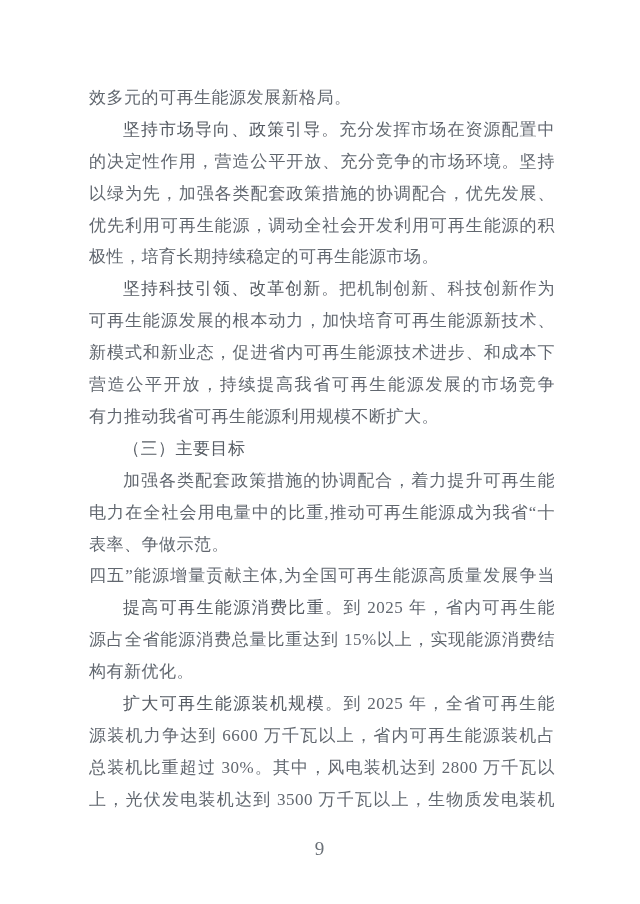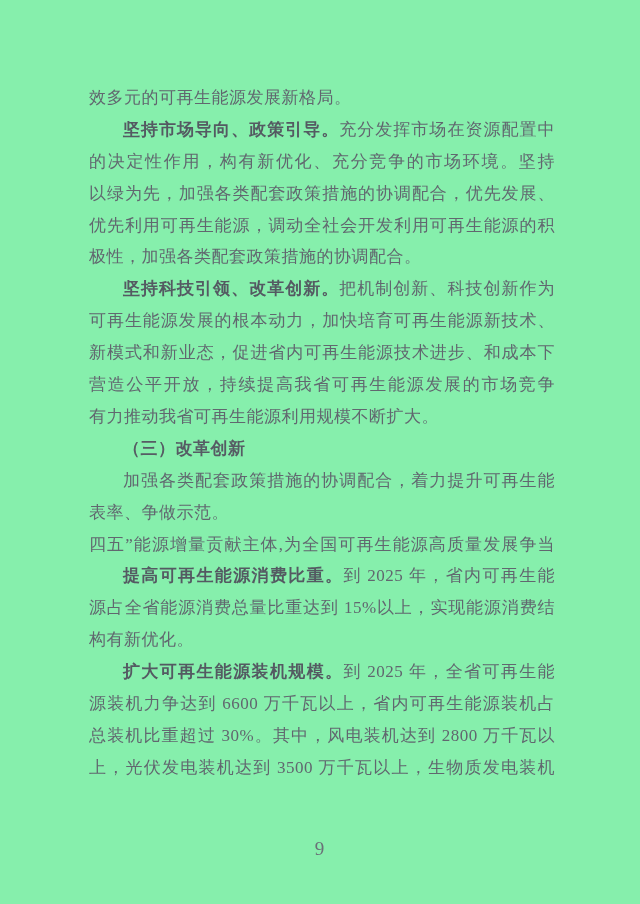--- a/index.html
+++ b/index.html
@@ -1,21 +1,21 @@
 <!DOCTYPE html>
 <html><head>
 <meta charset="utf-8">
 <style>
   html, body { margin: 0; padding: 0; background: #e9e9e9; }
   .page {
     position: relative;
     width: 640px;
     height: 904px;
     margin: 0 auto;
-    background: #86efac;
+    background: #ffffff;
     overflow: hidden;
     font-family: "Liberation Serif", "DejaVu Serif", serif;
   }
   .text-block {
     position: absolute;
     left: 89px;
     top: 82px;
     width: 466px;
     color: #61676f;
     font-size: 17px;
@@ -29,51 +29,52 @@
   .line.just {
     white-space: normal;
     text-align: justify;
     text-align-last: justify;
     text-justify: inter-character;
     overflow: hidden;
     height: 31.9px;
   }
   .line.indent { padding-left: 34px; }
   .line.just.indent { width: 432px; }
-  .b { font-weight: bold; color: #545a62; margin-top: 32px; }
+  .b { font-weight: normal; color: #545a62; margin-top: 32px; }
   .heading .b { color: #565c64; }
   .page-number {
     position: absolute;
     left: 0;
     top: 838px;
     width: 640px;
     text-align: center;
     color: #6a7077;
     font-size: 19px;
     letter-spacing: 1px;
   }
 </style>
 </head>
 <body>
 
 <div class="page">
   <div class="text-block">
     <div class="line"><span class="b"></span><span>效多元的可再生能源发展新格局。</span></div>
     <div class="line just indent"><span class="b">坚持市场导向、政策引导。</span><span>充分发挥市场在资源配置中</span></div>
-    <div class="line just"><span class="b"></span><span>的决定性作用，构有新优化、充分竞争的市场环境。坚持</span></div>
+    <div class="line just"><span class="b"></span><span>的决定性作用，营造公平开放、充分竞争的市场环境。坚持</span></div>
     <div class="line just"><span class="b"></span><span>以绿为先，加强各类配套政策措施的协调配合，优先发展、</span></div>
     <div class="line just"><span class="b"></span><span>优先利用可再生能源，调动全社会开发利用可再生能源的积</span></div>
-    <div class="line"><span class="b"></span><span>极性，加强各类配套政策措施的协调配合。</span></div>
+    <div class="line"><span class="b"></span><span>极性，培育长期持续稳定的可再生能源市场。</span></div>
     <div class="line just indent"><span class="b">坚持科技引领、改革创新。</span><span>把机制创新、科技创新作为</span></div>
     <div class="line just"><span class="b"></span><span>可再生能源发展的根本动力，加快培育可再生能源新技术、</span></div>
     <div class="line just"><span class="b"></span><span>新模式和新业态，促进省内可再生能源技术进步、和成本下降</span></div>
     <div class="line just"><span class="b"></span><span>营造公平开放，持续提高我省可再生能源发展的市场竞争力，</span></div>
     <div class="line"><span class="b"></span><span>有力推动我省可再生能源利用规模不断扩大。</span></div>
-    <div class="line indent heading"><span class="b">（三）改革创新</span><span></span></div>
+    <div class="line indent heading"><span class="b">（三）主要目标</span><span></span></div>
     <div class="line just indent"><span class="b"></span><span>加强各类配套政策措施的协调配合，着力提升可再生能源</span></div>
+    <div class="line just"><span class="b"></span><span>电力在全社会用电量中的比重,推动可再生能源成为我省“十</span></div>
     <div class="line"><span class="b"></span><span>表率、争做示范。</span></div>
     <div class="line just"><span class="b"></span><span>四五”能源增量贡献主体,为全国可再生能源高质量发展争当</span></div>
     <div class="line just indent"><span class="b">提高可再生能源消费比重。</span><span>到 2025 年，省内可再生能</span></div>
     <div class="line just"><span class="b"></span><span>源占全省能源消费总量比重达到 15%以上，实现能源消费结</span></div>
     <div class="line"><span class="b"></span><span>构有新优化。</span></div>
     <div class="line just indent"><span class="b">扩大可再生能源装机规模。</span><span>到 2025 年，全省可再生能</span></div>
     <div class="line just"><span class="b"></span><span>源装机力争达到 6600 万千瓦以上，省内可再生能源装机占</span></div>
     <div class="line just"><span class="b"></span><span>总装机比重超过 30%。其中，风电装机达到 2800 万千瓦以</span></div>
     <div class="line just"><span class="b"></span><span>上，光伏发电装机达到 3500 万千瓦以上，生物质发电装机</span></div>
   </div>

